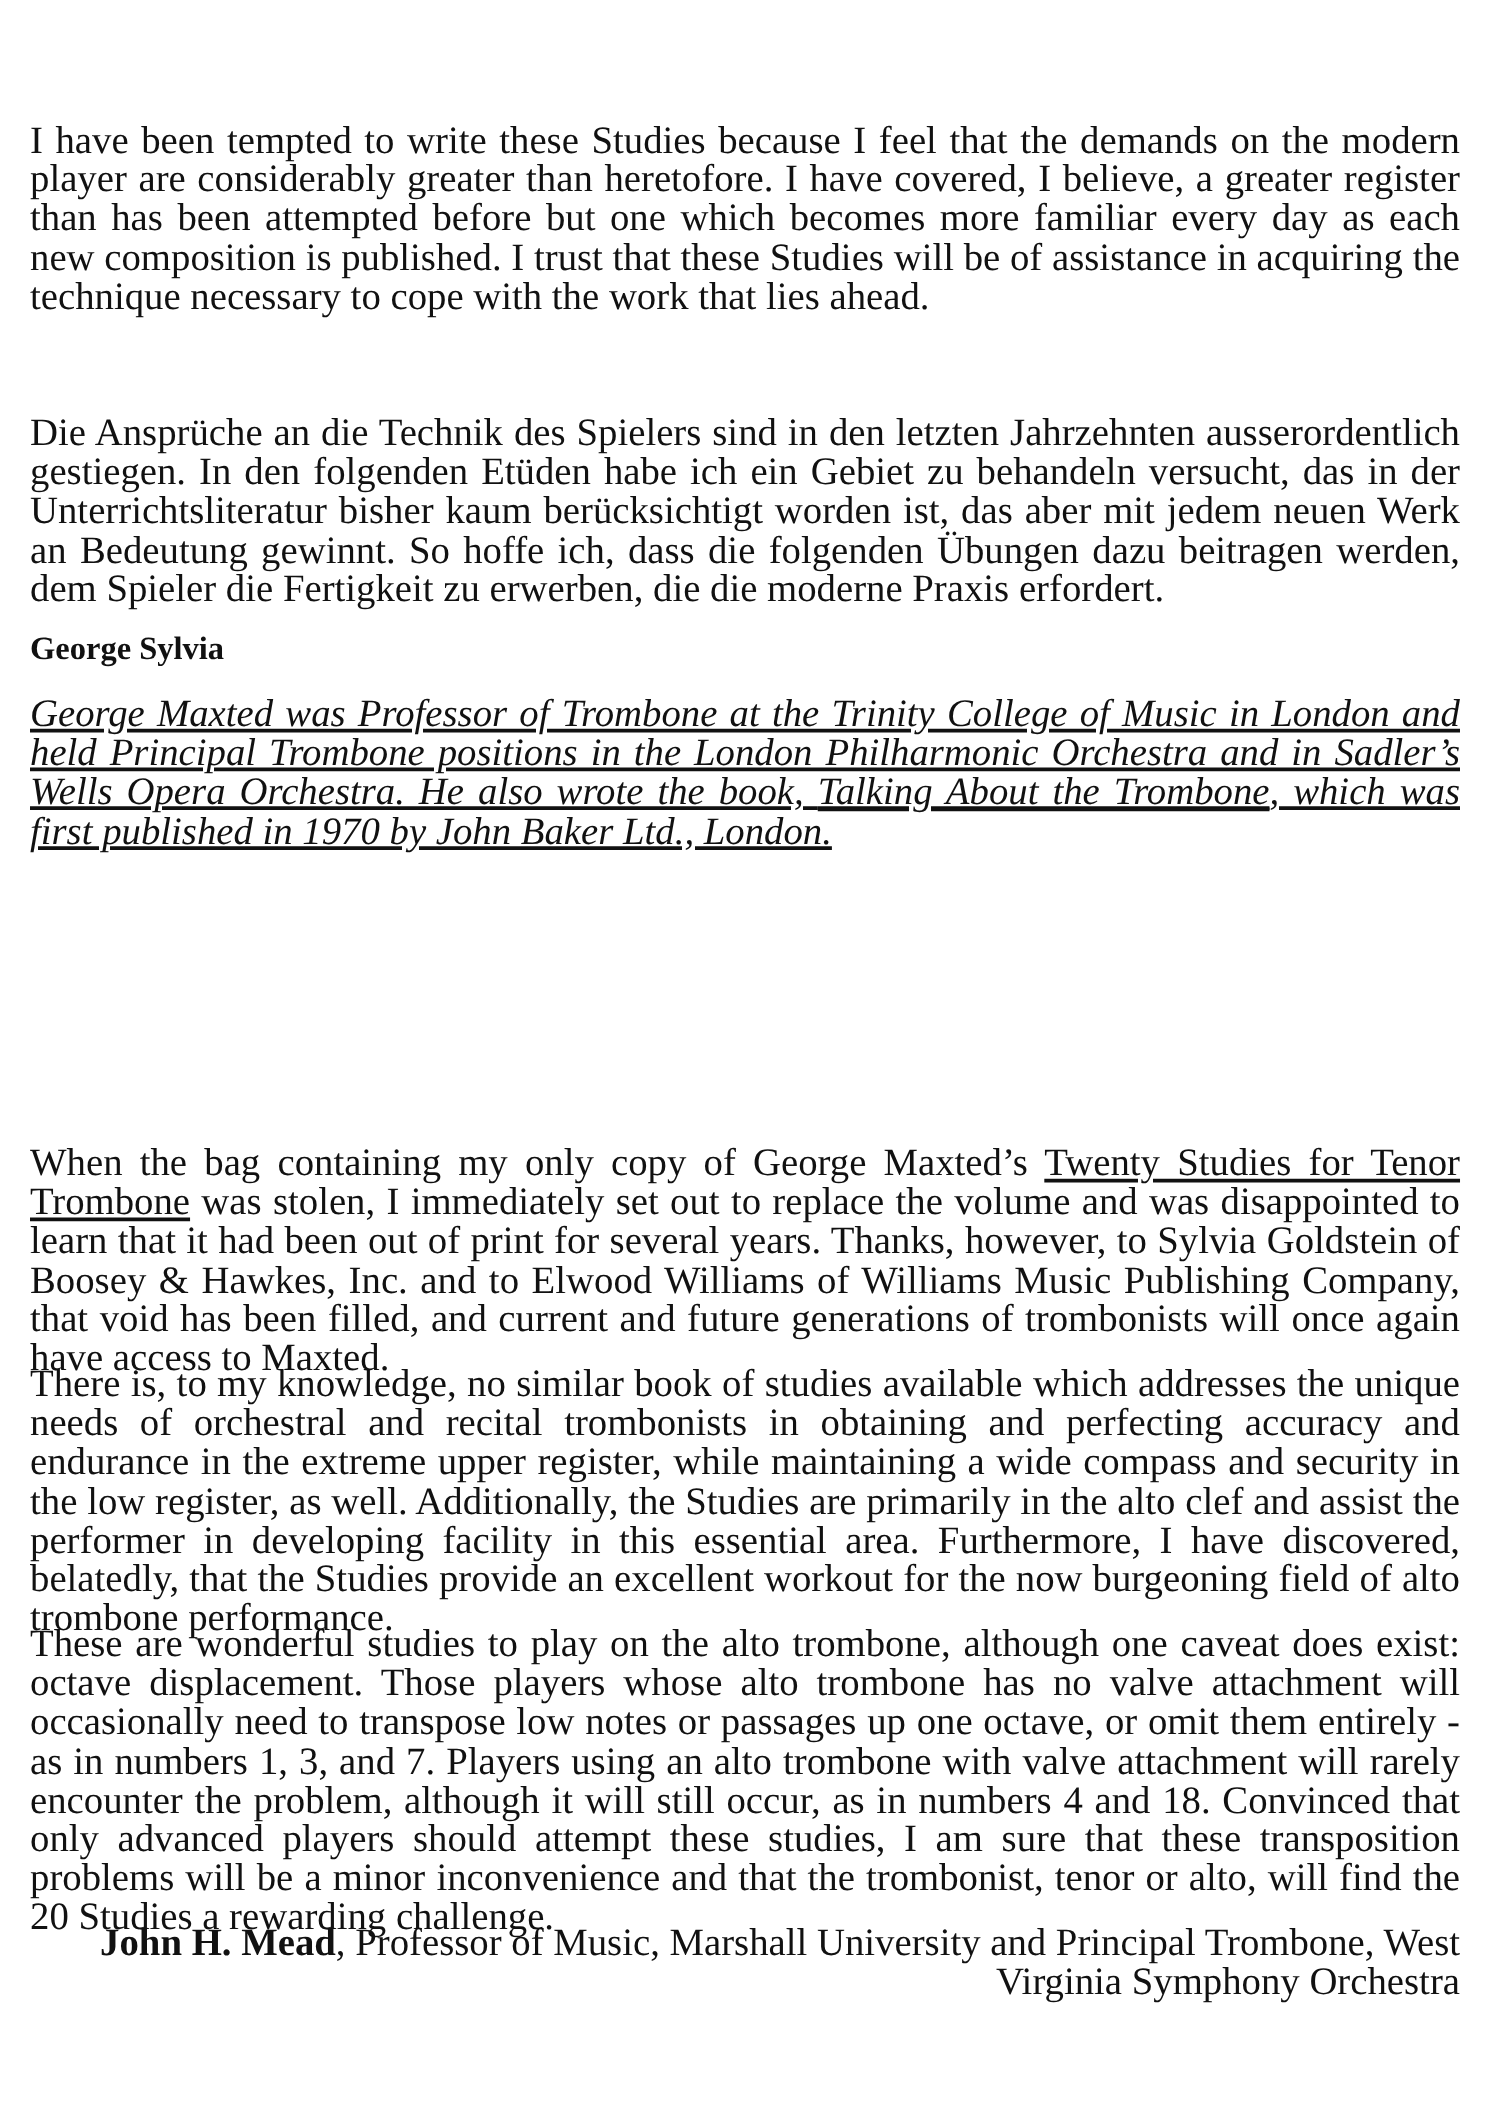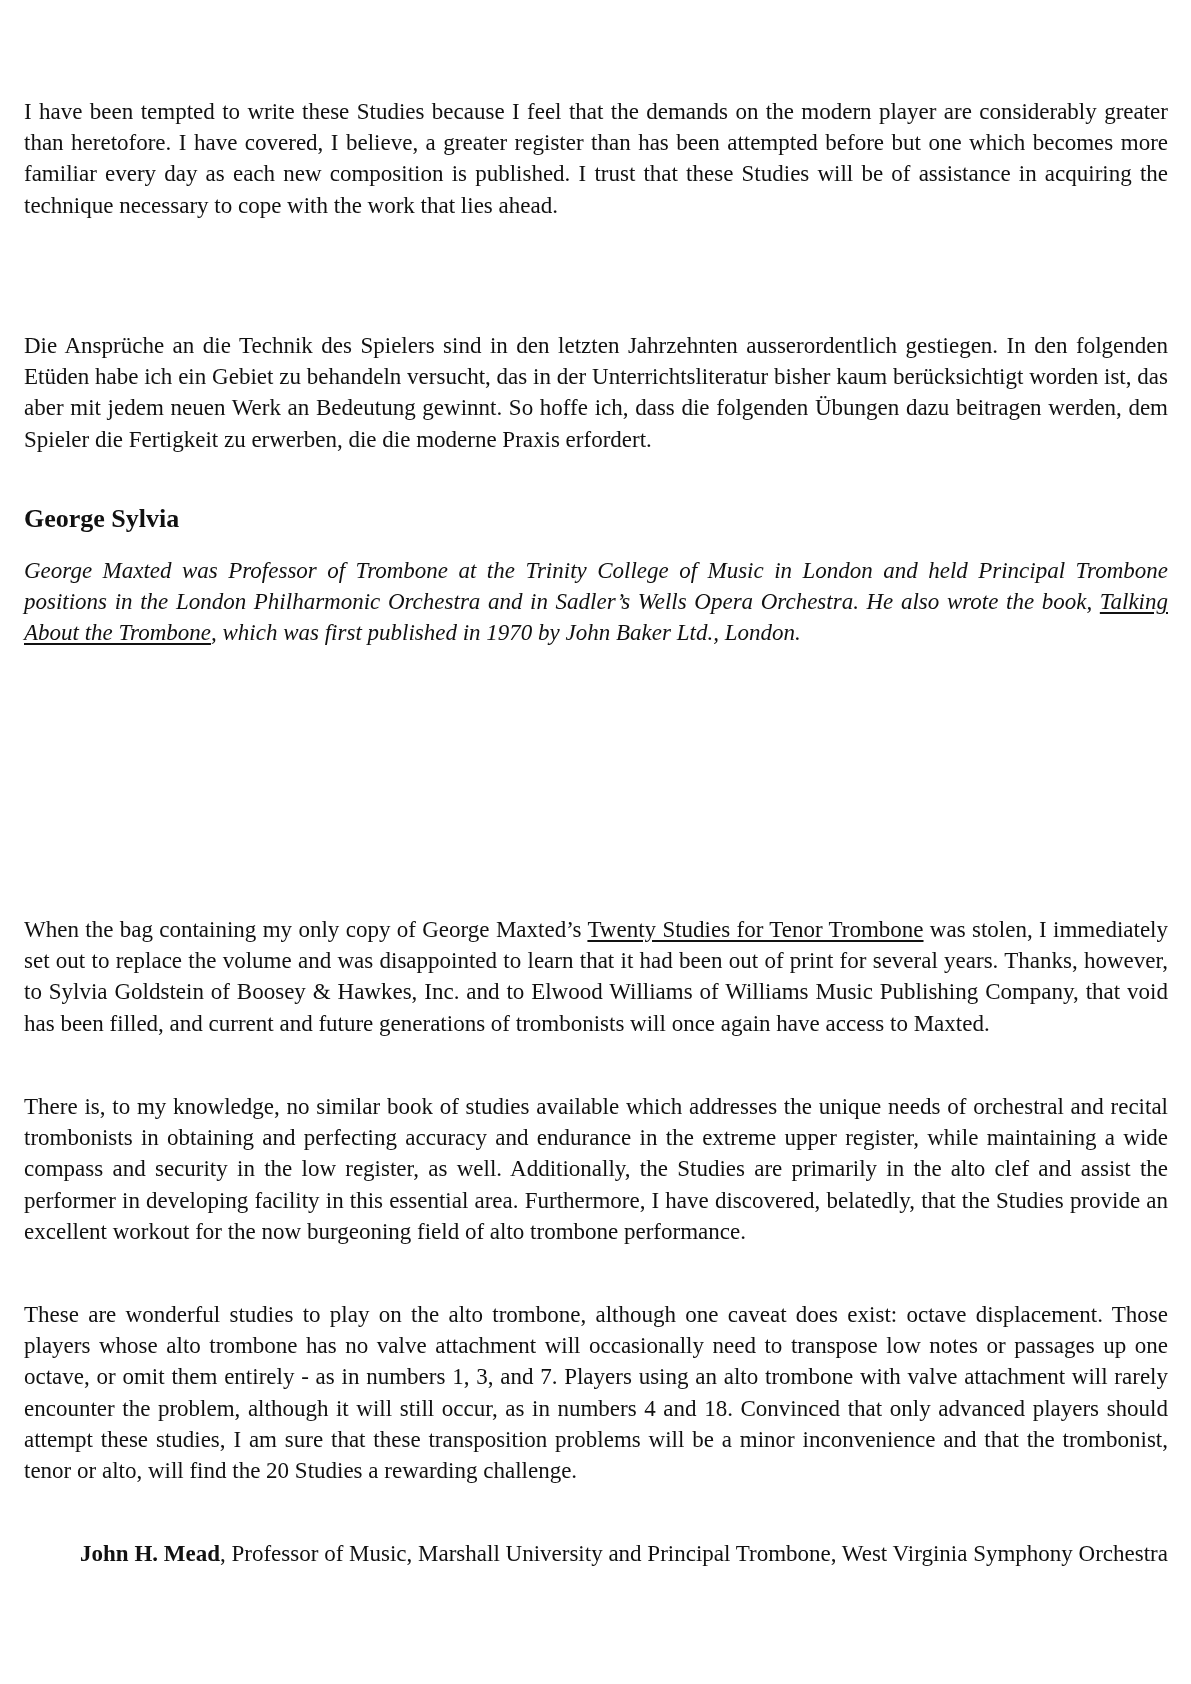--- a/index.html
+++ b/index.html
@@ -15,26 +15,26 @@
       position: absolute;
       left: 24px;
       width: 1144px;
       top: 0;
     }
     .para {
       position: absolute;
       left: 0;
       width: 1144px;
       margin: 0;
-      font-size: 23px;
+      font-size: 31px;
       line-height: 31.2px;
       text-align: justify;
       hyphens: manual;
     }
-    .para.italic { font-style: italic; }
+    .para.italic { font-style: italic; text-decoration: underline; }
     .heading {
       position: absolute;
       left: 0;
       margin: 0;
       font-size: 26px;
       line-height: 32px;
       font-weight: bold;
     }
     .u { text-decoration: underline; text-underline-offset: 3px; }
     .bold { font-weight: bold; }

